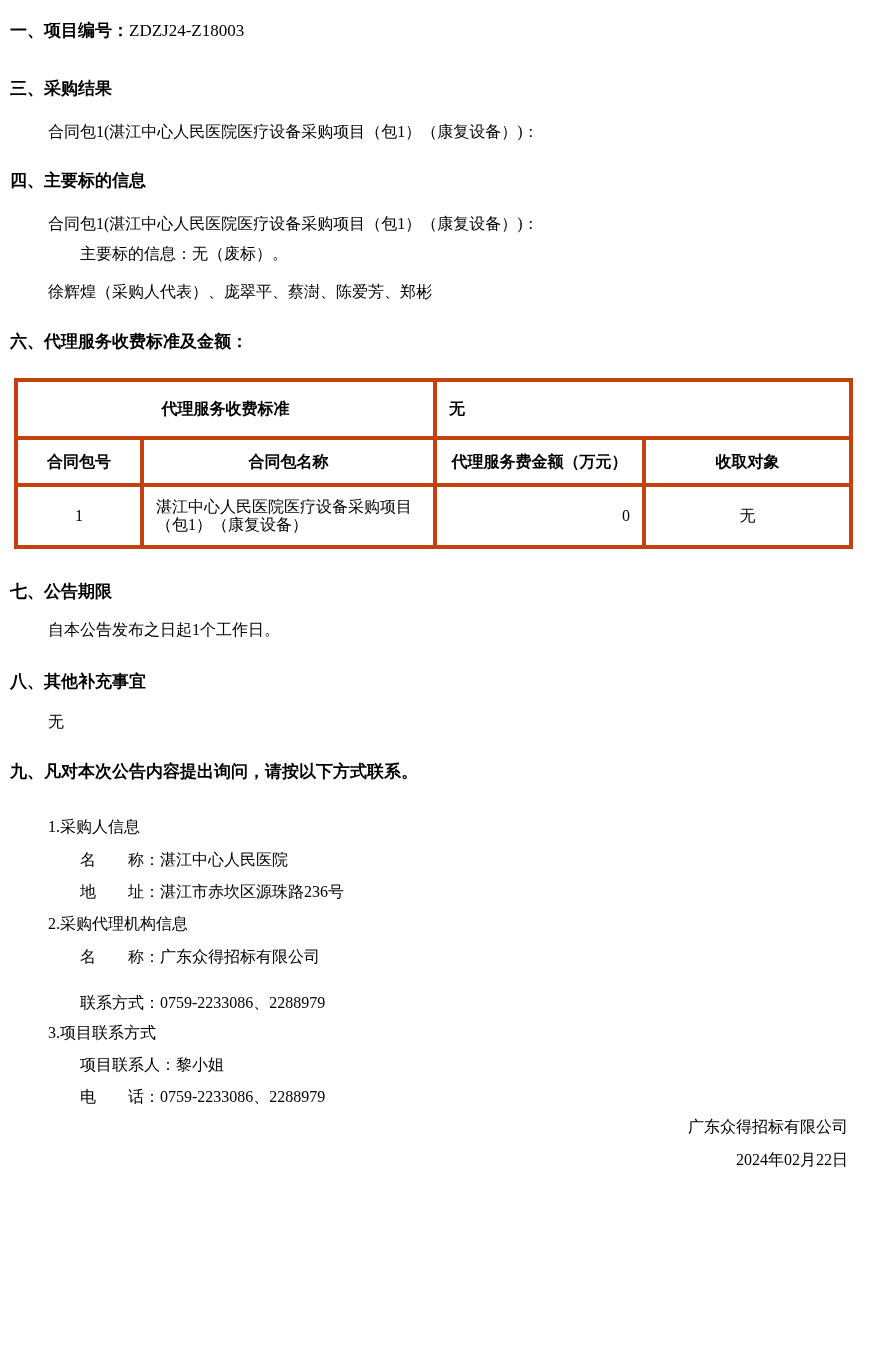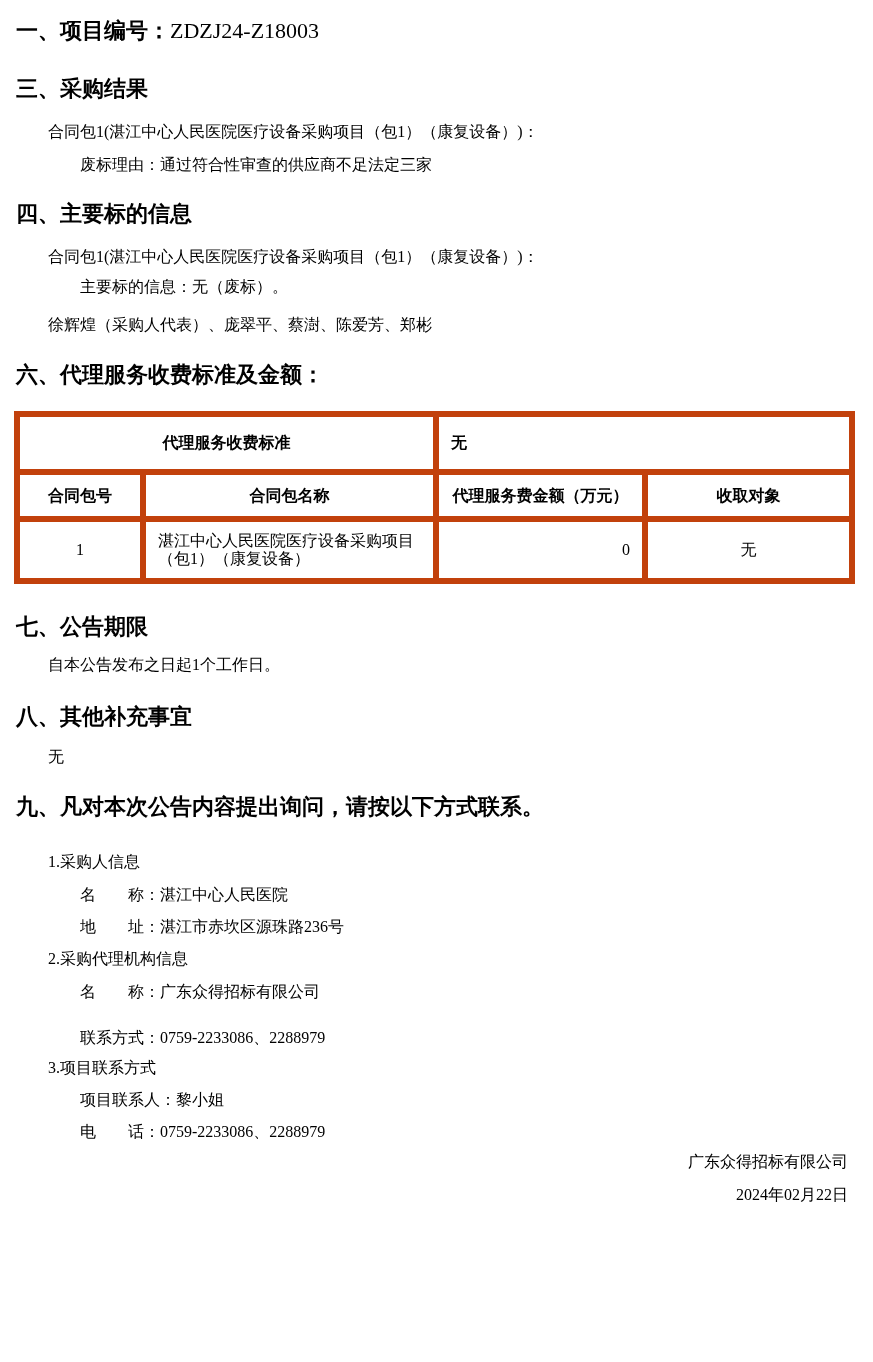--- a/index.html
+++ b/index.html
@@ -15,39 +15,39 @@
     overflow: hidden;
     background: #ffffff;
     color: #000000;
     font-family: "Liberation Serif", "DejaVu Serif", serif;
     font-size: 16px;
     line-height: 22px;
   }
   .line { display: block; white-space: nowrap; }
   .h {
     font-weight: bold;
-    font-size: 22px;
-    margin-left: 16px;
+    font-size: 17px;
+    margin-left: 10px;
   }
   .ind1 { margin-left: 48px; }
   .ind2 { margin-left: 80px; }
   .val { font-weight: normal; }
   .lbl { }
 
   
   table.fee-table {
     border-collapse: collapse;
     table-layout: fixed;
     width: 835px;
     margin-left: 14px;
     margin-top: 25px;
     font-size: 16px;
   }
   table.fee-table td, table.fee-table th {
-    border: 6px solid #c2410c;
+    border: 4px solid #c2410c;
     padding: 0 12px;
     font-weight: normal;
     overflow: hidden;
   }
   table.fee-table tr.r1 { height: 58px; }
   table.fee-table tr.r2 { height: 47px; }
   table.fee-table tr.r3 { height: 62px; }
   .b { font-weight: bold !important; }
   .c-center { text-align: center; }
   .c-left   { text-align: left; }
@@ -64,21 +64,20 @@
 
 <div class="doc">
 
   <div class="line h" style="margin-top:20px">
     <span class="lbl">一、项目编号：</span><span class="val">ZDZJ24-Z18003</span>
   </div>
 
 
   <div class="line h" style="margin-top:36px">三、采购结果</div>
   <div class="line ind1" style="margin-top:21px">合同包1(湛江中心人民医院医疗设备采购项目（包1）（康复设备）)：</div>
-  <div class="line ind2" style="margin-top:11px">废标理由：通过符合性审查的供应商不足法定三家</div>
 
   <div class="line h" style="margin-top:27px">四、主要标的信息</div>
   <div class="line ind1" style="margin-top:21px">合同包1(湛江中心人民医院医疗设备采购项目（包1）（康复设备）)：</div>
   <div class="line ind2" style="margin-top:8px">主要标的信息：无（废标）。</div>
 
   <div class="line ind1" style="margin-top:16px">徐辉煌（采购人代表）、庞翠平、蔡澍、陈爱芳、郑彬</div>
 
   <div class="line h" style="margin-top:28px">六、代理服务收费标准及金额：</div>
 
   <table class="fee-table">

